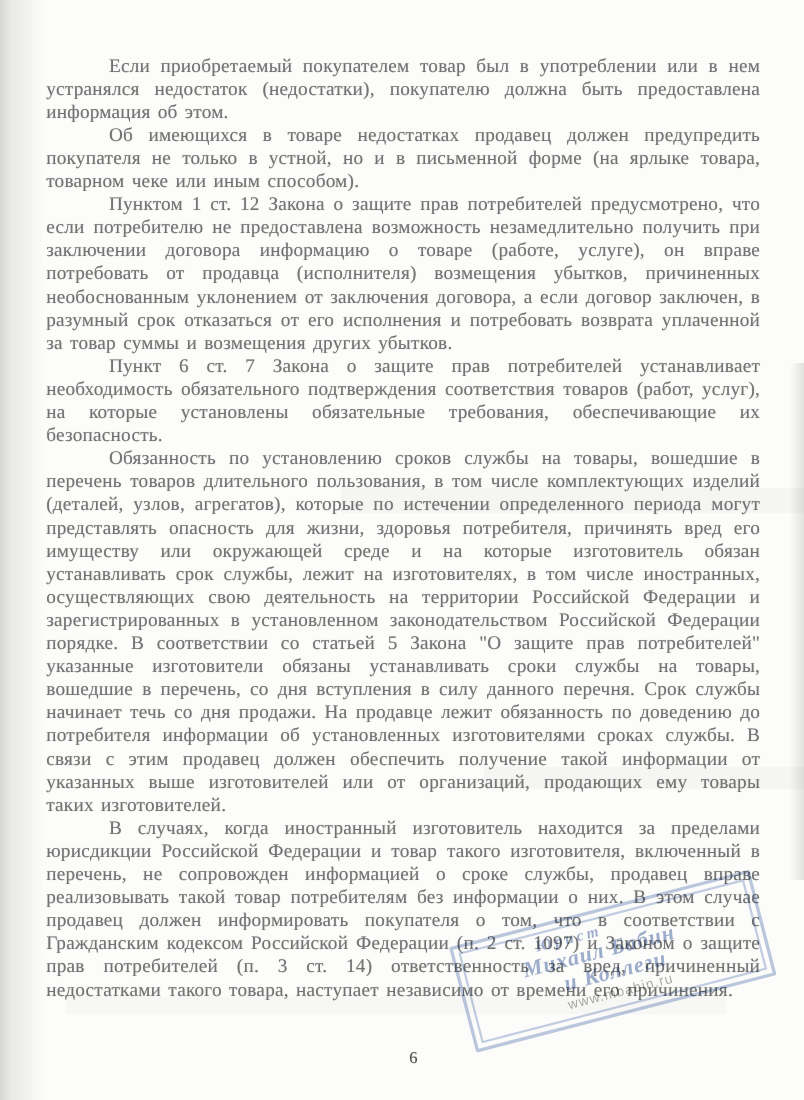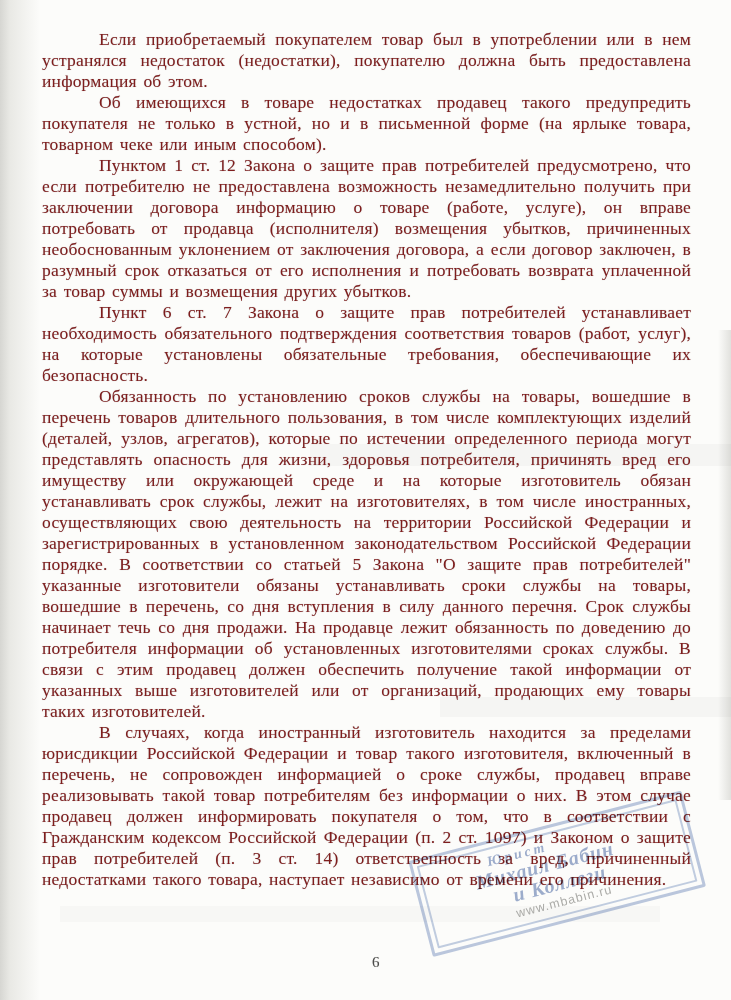--- a/index.html
+++ b/index.html
@@ -39,26 +39,27 @@
   .artifact { position: absolute; background: #8a8a85; z-index: 1; pointer-events: none; }
   .artifact-1 { left: 310px; top: 444px; width: 421px; height: 22px; opacity: .06; }
   .artifact-2 { left: 440px; top: 697px; width: 291px; height: 20px; opacity: .06; }
   .artifact-3 { left: 60px; top: 906px; width: 600px; height: 16px; opacity: .04; }
 
   
   .content {
     position: relative;
     z-index: 2;
     padding: 29px 40px 0 42px;
-    color: #7f1d1d;
+    color: #737373;
     font-size: 17.5px;
     line-height: 21px;
     letter-spacing: 0.2px;
     word-spacing: 2px;
     text-shadow: 0 0 1px rgba(70,70,70,0.35);
+    margin-top: 20px;
   }
   .content p {
     margin: 0;
     text-indent: 57px;
     text-align: justify;
   }
 
   
   .pagenum {
     position: absolute;
@@ -120,21 +121,21 @@
 <div class="page">
 
   <div class="edge-left"></div>
   <div class="edge-right"></div>
   <div class="artifact artifact-1"></div>
   <div class="artifact artifact-2"></div>
   <div class="artifact artifact-3"></div>
 
   <div class="content">
     <p>Если приобретаемый покупателем товар был в употреблении или в нем устранялся недостаток (недостатки), покупателю должна быть предоставлена информация об этом.</p>
-    <p>Об имеющихся в товаре недостатках продавец такого предупредить покупателя не только в устной, но и в письменной форме (на ярлыке товара, товарном чеке или иным способом).</p>
+    <p>Об имеющихся в товаре недостатках продавец должен предупредить покупателя не только в устной, но и в письменной форме (на ярлыке товара, товарном чеке или иным способом).</p>
     <p>Пунктом 1 ст. 12 Закона о защите прав потребителей предусмотрено, что если потребителю не предоставлена возможность незамедлительно получить при заключении договора информацию о товаре (работе, услуге), он вправе потребовать от продавца (исполнителя) возмещения убытков, причиненных необоснованным уклонением от заключения договора, а если договор заключен, в разумный срок отказаться от его исполнения и потребовать возврата уплаченной за товар суммы и возмещения других убытков.</p>
     <p>Пункт 6 ст. 7 Закона о защите прав потребителей устанавливает необходимость обязательного подтверждения соответствия товаров (работ, услуг), на которые установлены обязательные требования, обеспечивающие их безопасность.</p>
     <p>Обязанность по установлению сроков службы на товары, вошедшие в перечень товаров длительного пользования, в том числе комплектующих изделий (деталей, узлов, агрегатов), которые по истечении определенного периода могут представлять опасность для жизни, здоровья потребителя, причинять вред его имуществу или окружающей среде и на которые изготовитель обязан устанавливать срок службы, лежит на изготовителях, в том числе иностранных, осуществляющих свою деятельность на территории Российской Федерации и зарегистрированных в установленном законодательством Российской Федерации порядке. В соответствии со статьей 5 Закона "О защите прав потребителей" указанные изготовители обязаны устанавливать сроки службы на товары, вошедшие в перечень, со дня вступления в силу данного перечня. Срок службы начинает течь со дня продажи. На продавце лежит обязанность по доведению до потребителя информации об установленных изготовителями сроках службы. В связи с этим продавец должен обеспечить получение такой информации от указанных выше изготовителей или от организаций, продающих ему товары таких изготовителей.</p>
     <p>В случаях, когда иностранный изготовитель находится за пределами юрисдикции Российской Федерации и товар такого изготовителя, включенный в перечень, не сопровожден информацией о сроке службы, продавец вправе реализовывать такой товар потребителям без информации о них. В этом случае продавец должен информировать покупателя о том, что в соответствии с Гражданским кодексом Российской Федерации (п. 2 ст. 1097) и Законом о защите прав потребителей (п. 3 ст. 14) ответственность за вред, причиненный недостатками такого товара, наступает независимо от времени его причинения.</p>
   </div>
 
   <div class="stamp">
     <div class="stamp-inner">
       <div class="stamp-title">Юрист</div>
       <div class="stamp-name">Михаил Бабин</div>

